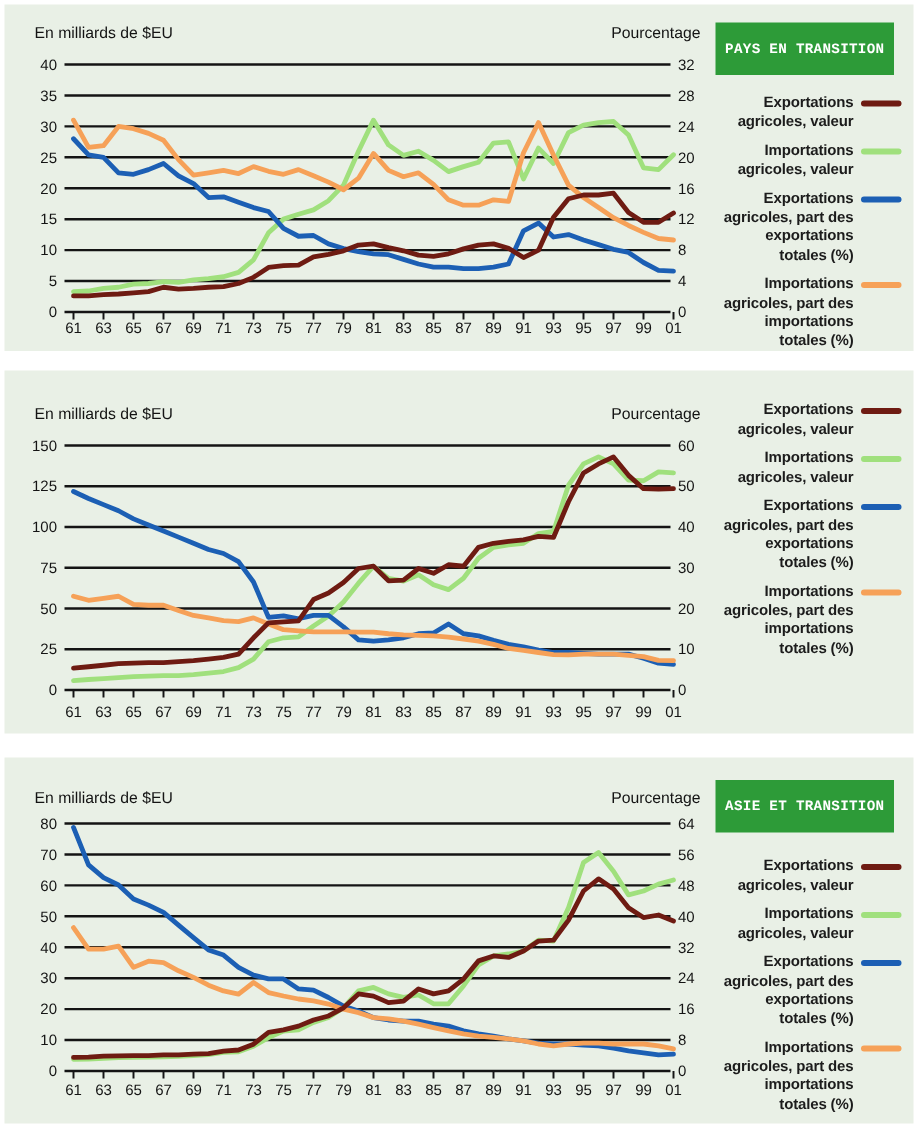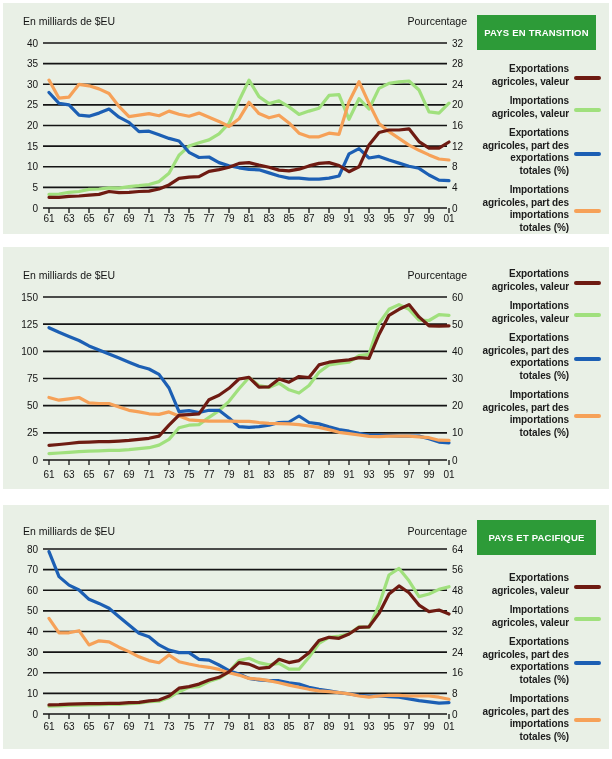--- a/index.html
+++ b/index.html
@@ -16,26 +16,26 @@
   .tick-label{font-size:10px}
   .axis-title{font-size:10.5px}
   .legend{position:absolute;left:474px;top:0;width:130px}
   #p0 .legend{top:12px}
   #p1 .legend{top:21px}
   #p2 .legend{top:15px}
   .legend-title{
     width:119px;min-height:35px;box-sizing:border-box;
     background:#2d9b38;color:#ffffff;font-weight:bold;font-size:9.5px;
     letter-spacing:.2px;line-height:11.5px;text-align:center;
-    display:flex;align-items:center;justify-content:center;padding:2px 3px;
+    display:flex;align-items:center;justify-content:center;padding:2px 3px;font-family:Liberation Mono, monospace;
   }
   #p0 .legend-title{margin-bottom:13px}
   #p1 .legend-title{margin-bottom:18px}
   #p2 .legend-title{margin-bottom:17px}
-  .leg-row{display:flex;justify-content:flex-end;align-items:center;margin-bottom:7px;width:124px}
+  .leg-row{display:flex;justify-content:flex-end;align-items:flex-start;margin-bottom:7px;width:124px}
   .leg-label{
     width:96px;text-align:right;font-size:10px;font-weight:bold;
     line-height:12.5px;letter-spacing:-.1px;color:#1c1c1c;white-space:pre-line;
   }
   .leg-swatch{width:27px;height:4px;border-radius:2px;margin-left:5px;margin-top:4px;flex:none}
 </style>
 </head>
 <body>
 
 <div class="panel" id="p0">
@@ -321,21 +321,21 @@
       <line x1="446" y1="209" x2="446" y2="214" stroke="#141414" stroke-width="1.3"></line>
       <text x="446" y="225" text-anchor="middle" class="tick-label">01</text>
       <text x="20" y="30" text-anchor="start" class="axis-title">En milliards de $EU</text>
       <text x="464" y="30" text-anchor="end" class="axis-title">Pourcentage</text>
       <polyline points="46,201.2 56,201.0 66,200.5 76,200.1 86,199.9 96,199.7 106,199.5 116,199.3 126,198.7 136,198.1 146,196.6 156,196.2 166,192.5 176,186.7 186,182.4 196,181.6 206,176.6 216,173.3 226,166.9 236,155.6 246,153.3 256,157.6 266,159.9 276,158.3 286,164.2 296,164.2 306,152.3 316,138.3 326,132.3 336,131.0 346,129.0 356,121.8 366,122.4 376,100.1 386,70.0 396,63.4 406,75.8 416,91.6 426,89.0 436,84.4 446,81.7" fill="none" stroke="#a0e07d" stroke-width="3.2" stroke-linejoin="round" stroke-linecap="round"></polyline>
       <polyline points="46,46.6 56,71.6 66,80.1 76,85.0 86,94.3 96,98.4 106,103.3 116,111.8 126,120.1 136,128.3 146,131.7 156,139.9 166,145.1 176,147.6 186,147.6 196,154.3 206,155.1 216,160.0 226,165.7 236,169.0 246,173.4 256,175.0 266,175.7 276,175.7 286,177.8 296,179.1 306,182.2 316,184.3 326,185.8 336,187.6 346,188.9 356,190.4 366,191.0 376,191.0 386,191.7 396,192.2 406,193.8 416,195.6 426,196.9 436,198.2 446,197.7" fill="none" stroke="#1c5fb4" stroke-width="3.2" stroke-linejoin="round" stroke-linecap="round"></polyline>
       <polyline points="46,113.4 56,127.8 66,127.8 76,125.7 86,139.9 96,135.8 106,136.8 116,142.2 126,146.6 136,151.8 146,155.6 156,157.7 166,150.0 176,156.7 186,159.0 196,161.0 206,162.3 216,164.4 226,167.8 236,170.1 246,173.4 256,174.2 266,175.7 276,177.8 286,180.1 296,182.2 306,184.3 316,185.8 326,186.6 336,187.6 346,188.9 356,191.0 366,192.2 376,191.0 386,190.4 396,190.4 406,191.0 416,191.0 426,191.0 436,192.2 446,194.3" fill="none" stroke="#f6a158" stroke-width="3.2" stroke-linejoin="round" stroke-linecap="round"></polyline>
       <polyline points="46,199.9 56,199.7 66,199.1 76,198.9 86,198.7 96,198.7 106,198.3 116,198.3 126,197.7 136,197.4 146,195.8 156,195.0 166,191.1 176,183.2 186,181.6 196,179.1 206,175.0 216,172.3 226,166.9 236,157.6 246,159.1 256,163.4 266,162.4 276,154.3 286,157.6 296,155.6 306,147.7 316,135.6 326,132.3 336,133.3 346,129.0 356,122.4 366,121.8 376,108.4 386,89.0 396,80.9 406,87.7 416,100.1 426,106.7 436,105.0 446,109.0" fill="none" stroke="#6e1b12" stroke-width="3.2" stroke-linejoin="round" stroke-linecap="round"></polyline>
     </svg>
   <div class="legend">
-    <div class="legend-title">PAYS ET PACIFIQUE</div>
+    <div class="legend-title">ASIE ET TRANSITION</div>
     <div class="legend-items">
         <div class="leg-row">
           <div class="leg-label">Exportations
 agricoles, valeur</div>
           <span class="leg-swatch" style="background: rgb(110, 27, 18);"></span>
         </div>
         <div class="leg-row">
           <div class="leg-label">Importations
 agricoles, valeur</div>
           <span class="leg-swatch" style="background: rgb(160, 224, 125);"></span>

